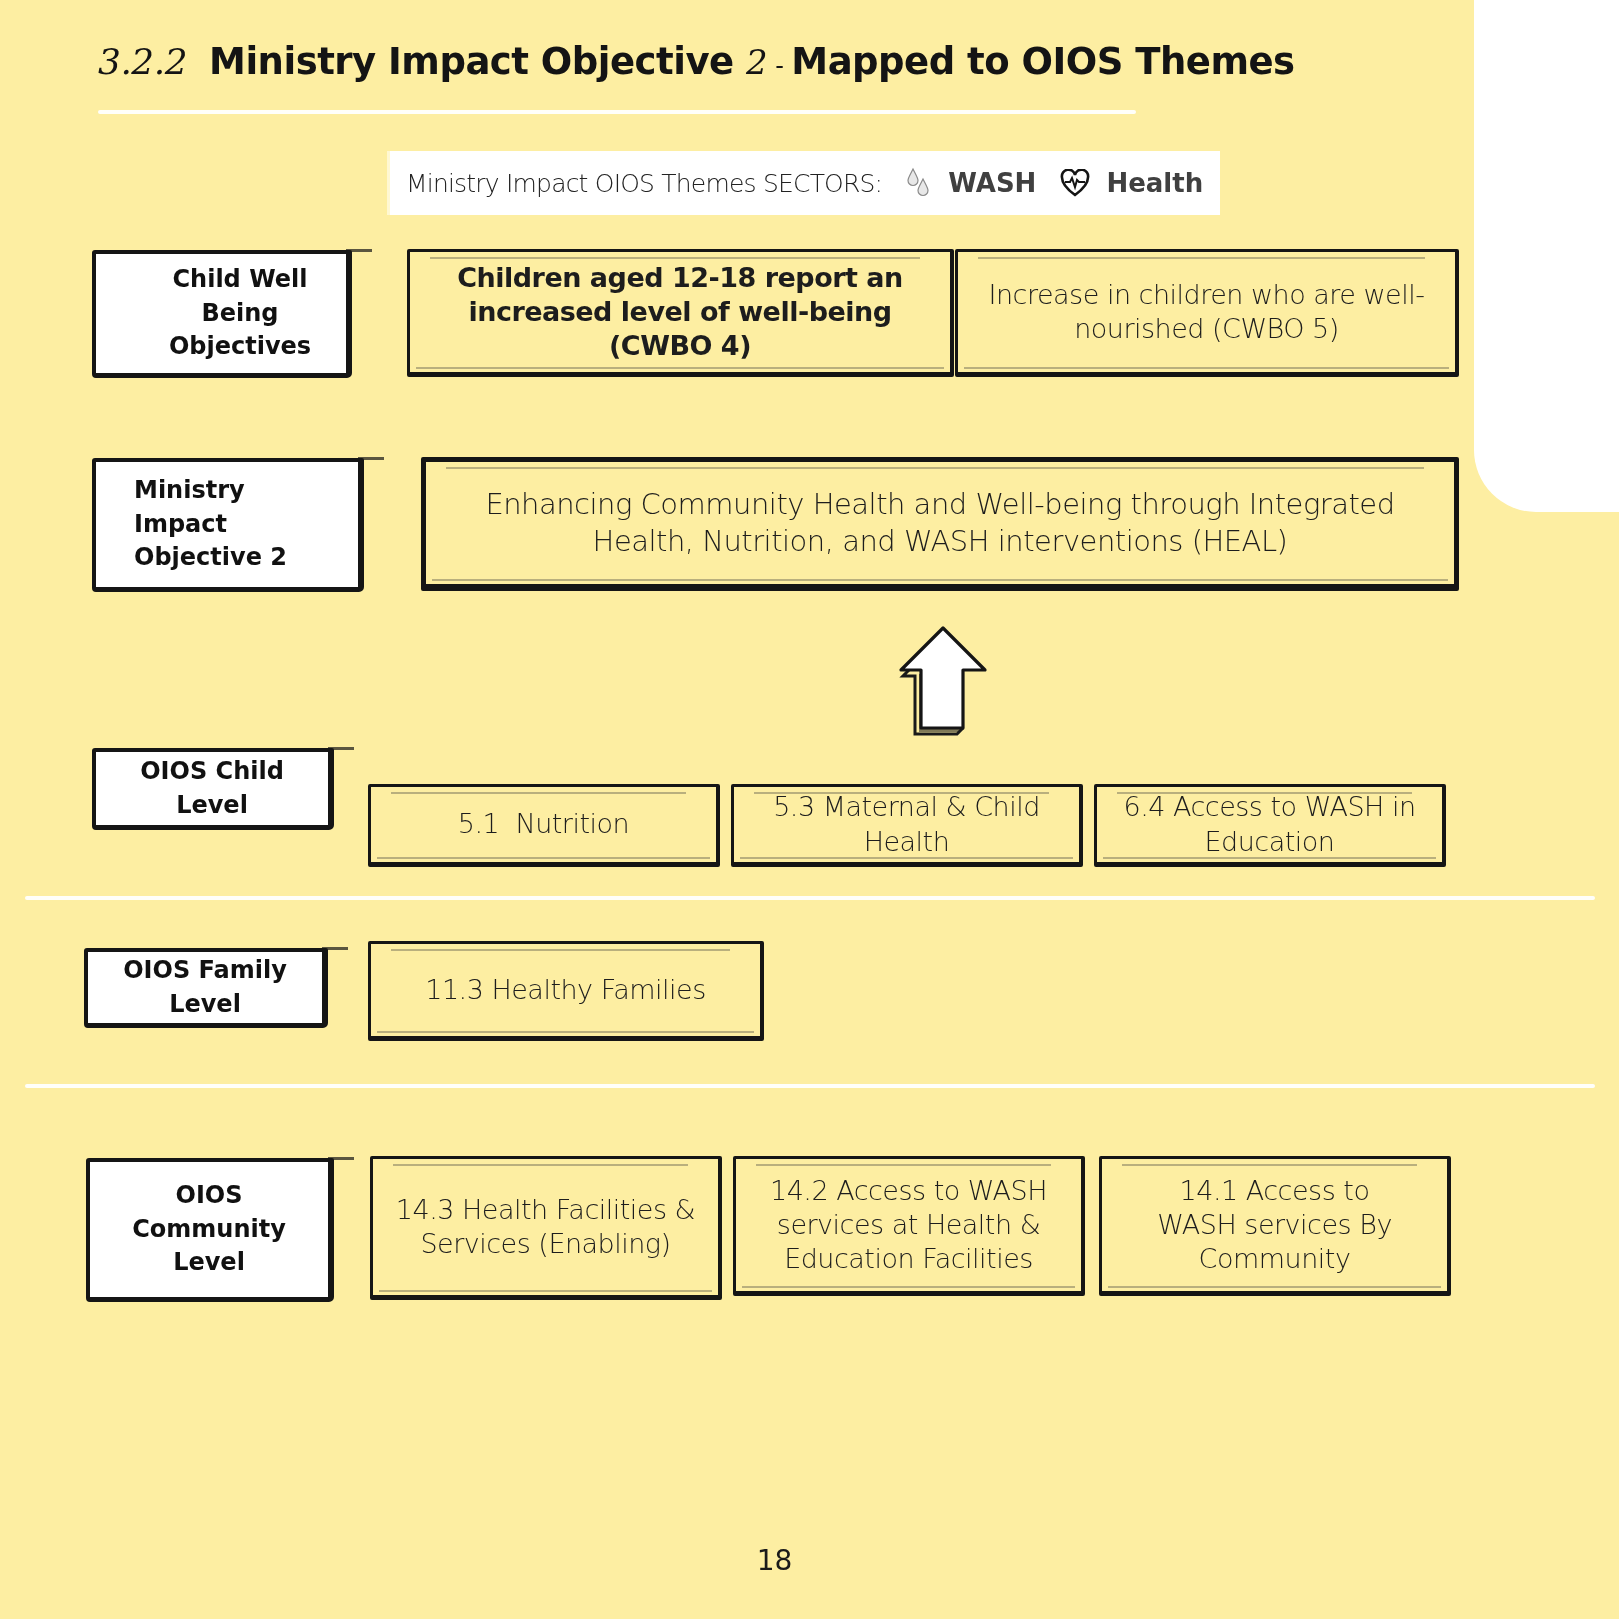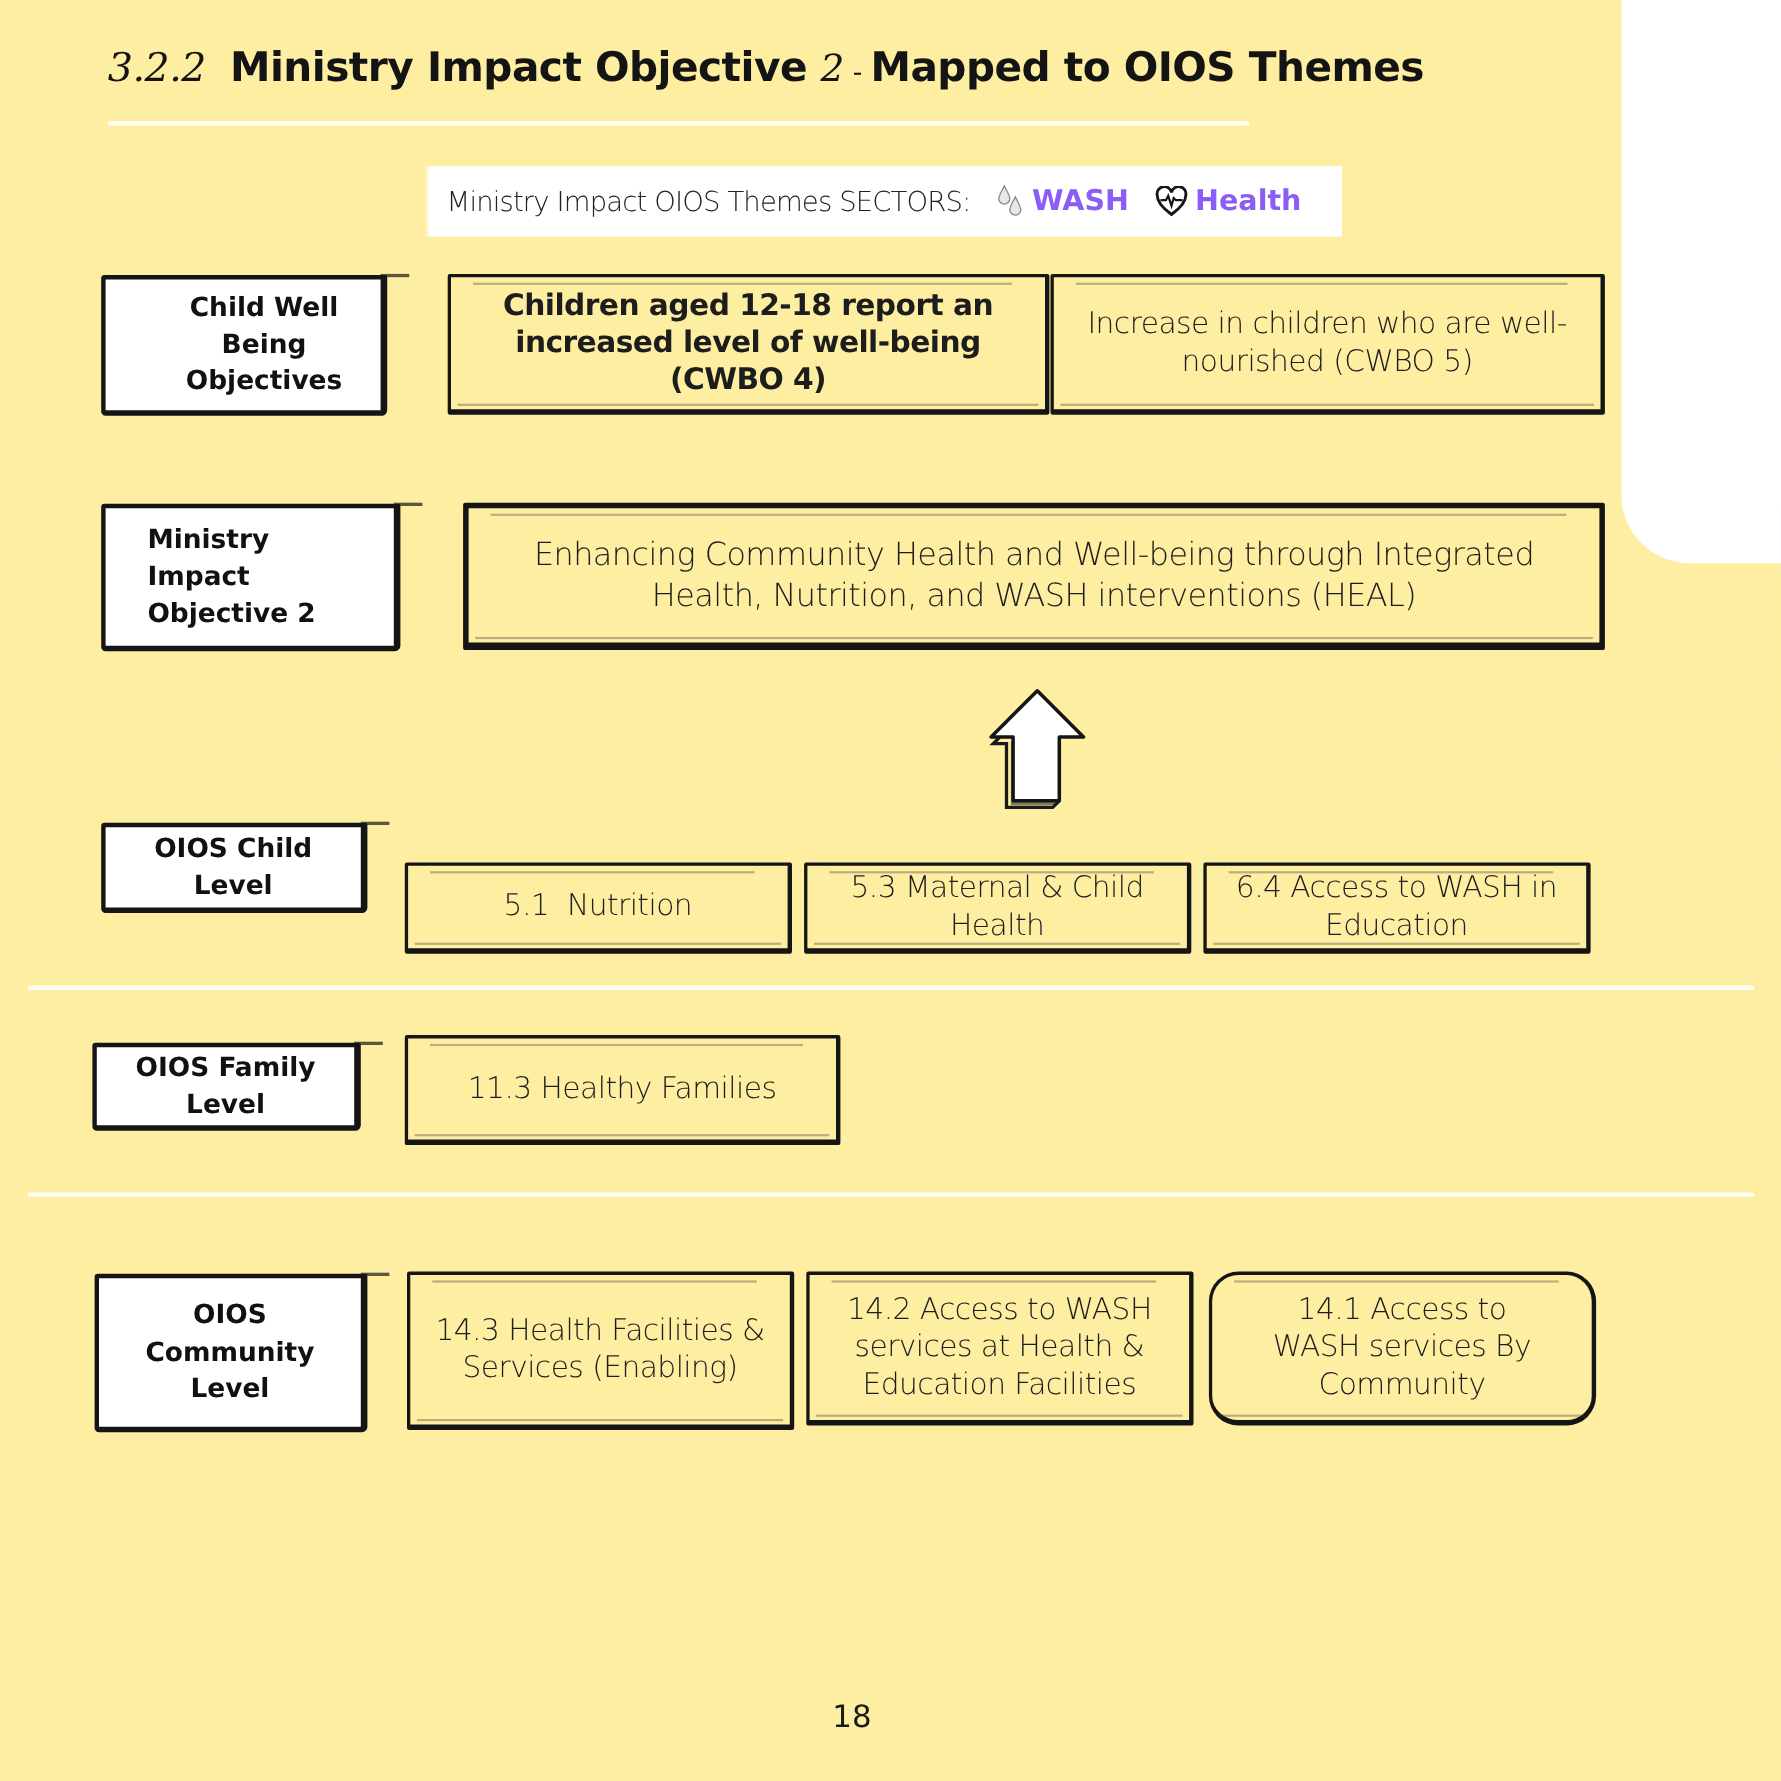--- a/index.html
+++ b/index.html
@@ -9,21 +9,21 @@
 
   .title{position:absolute;left:98px;top:40px;font-family:"DejaVu Sans",sans-serif;font-weight:bold;font-size:37px;letter-spacing:-0.5px;color:#141414;white-space:nowrap;}
   .title .num{font-family:"DejaVu Serif",serif;font-style:italic;font-weight:normal;font-size:36px;margin-right:22px;}
   .title .two{font-family:"DejaVu Serif",serif;font-style:italic;font-weight:normal;font-size:34px;}
   .title .dash{font-weight:normal;font-size:24px;margin:0 8px;}
   .scribble{position:absolute;height:4px;background:#ffffff;border-radius:3px;opacity:0.95;}
 
   .sector-bar{position:absolute;left:390px;top:151px;width:830px;height:64px;background:#ffffff;display:flex;align-items:center;box-shadow:-3px 0 0 #fff8d2;}
   .sector-label{font-family:"DejaVu Sans",sans-serif;font-size:25px;font-weight:300;letter-spacing:-0.8px;margin-left:16px;color:#222;}
   .sector-item{display:flex;align-items:center;margin-left:24px;}
-  .sector-item .txt{font-weight:bold;font-size:26px;color:#8b5cf6;margin-left:6px;}
+  .sector-item .txt{font-weight:bold;font-size:26px;color:#404040;margin-left:16px;}
   .drops{width:26px;height:32px;position:relative;}
 
   .box{position:absolute;box-sizing:border-box;display:flex;align-items:center;justify-content:center;text-align:center;}
   .label-box{background:#ffffff;border:4px solid #151515;border-right-width:6px;border-bottom-width:5px;border-radius:3px 2px 5px 4px;font-weight:bold;font-size:24px;line-height:1.4;color:#111;padding:4px 10px;}
   .label-box::after{content:"";position:absolute;right:-26px;top:-5px;width:26px;height:3px;background:#151515;opacity:0.7;}
   .theme-box{background:#fdeea2;border:3px solid #151515;border-bottom-width:5px;border-right-width:4px;border-radius:2px;font-size:27px;font-weight:300;letter-spacing:-0.5px;line-height:1.27;color:#1d1d1d;padding:4px 14px;}
   .theme-box::before{content:"";position:absolute;left:20px;right:30px;top:5px;height:2px;background:#3a3a3a;opacity:0.35;}
   .theme-box::after{content:"";position:absolute;left:6px;right:6px;bottom:3px;height:2px;background:#3a3a3a;opacity:0.35;}
   .objective-box{border-width:5px;border-bottom-width:7px;font-size:29px;}
 
@@ -109,17 +109,17 @@
 
 <div class="box label-box" style="left:86px;top:1158px;width:248px;height:144px;">
   <span style="display:block;width:200px;">OIOS Community Level</span>
 </div>
 <div class="box theme-box" style="left:370px;top:1156px;width:352px;height:144px;">
   <span>14.3 Health Facilities &amp; Services (Enabling)</span>
 </div>
 <div class="box theme-box" style="left:733px;top:1156px;width:352px;height:140px;">
   <span>14.2 Access to WASH services at Health &amp; Education Facilities</span>
 </div>
-<div class="box theme-box" style="left:1099px;top:1156px;width:352px;height:140px;border-radius:27px;">
+<div class="box theme-box" style="left:1099px;top:1156px;width:352px;height:140px;">
   <span style="display:block;width:250px;">14.1 Access to WASH services By Community</span>
 </div>
 
 <div class="page-number">18</div>
 
 </body></html>

